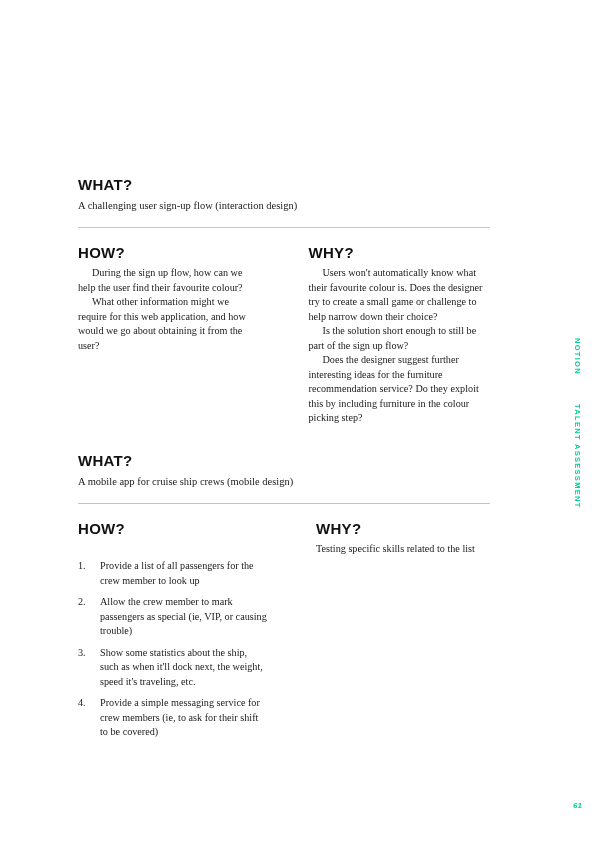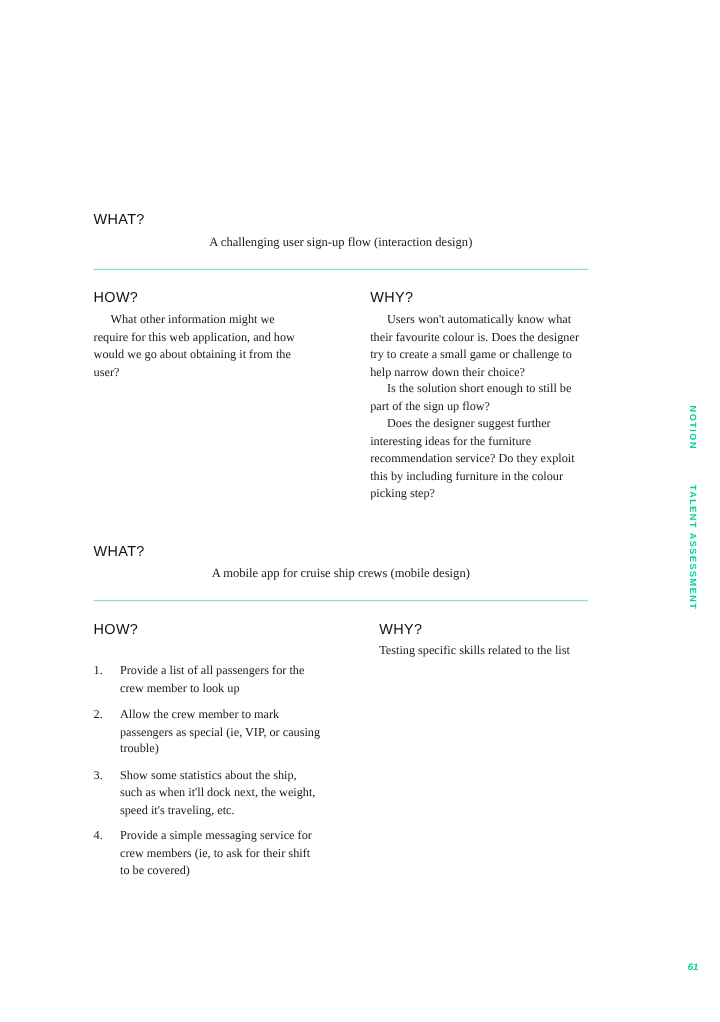--- a/index.html
+++ b/index.html
@@ -34,34 +34,33 @@
   
   .section {
     position: absolute;
     left: 78px;
     width: 412px;
   }
   #section-1 { top: 176px; }
   #section-2 { top: 452px; }
 
   .label {
-    font-size: 12px;
-    font-weight: normal;
+    font-size: 15px;
+    font-weight: bold;
     letter-spacing: 0.3px;
     color: #111111;
     margin: 0 0 5px 0;
     font-family: "Liberation Sans", sans-serif;
   }
   .what-text {
     font-size: 10.5px;
     line-height: 1.45;
     color: #1a1a1a;
     font-family: "Liberation Serif", serif;
     margin: 0;
-    text-align: center;
   }
   .rule {
     height: 1px;
     background: #7fe6cd;
     margin: 14px 0 0 0;
     width: 100%;
   }
   .columns {
     display: flex;
     gap: 49px;
@@ -133,20 +132,21 @@
 <div class="page">
 
 
   <div class="section" id="section-1">
     <div class="label">WHAT?</div>
     <p class="what-text">A challenging user sign-up flow  (interaction design)</p>
     <div class="rule"></div>
     <div class="columns">
       <div class="col">
         <div class="label">HOW?</div>
+        <p>During the sign up flow, how can we help the user find their favourite colour?</p>
         <p>What other information might we require for this web application, and how would we go about obtaining it from the user?</p>
       </div>
       <div class="col">
         <div class="label">WHY?</div>
         <p class="first">Users won't automatically know what their favourite colour is. Does the designer try to create a small game or challenge to help narrow down their choice?</p>
         <p>Is the solution short enough to still be part of the sign up flow?</p>
         <p>Does the designer suggest further interesting ideas for the furniture recommendation service? Do they exploit this by including furniture in the colour picking step?</p>
       </div>
     </div>
   </div>

